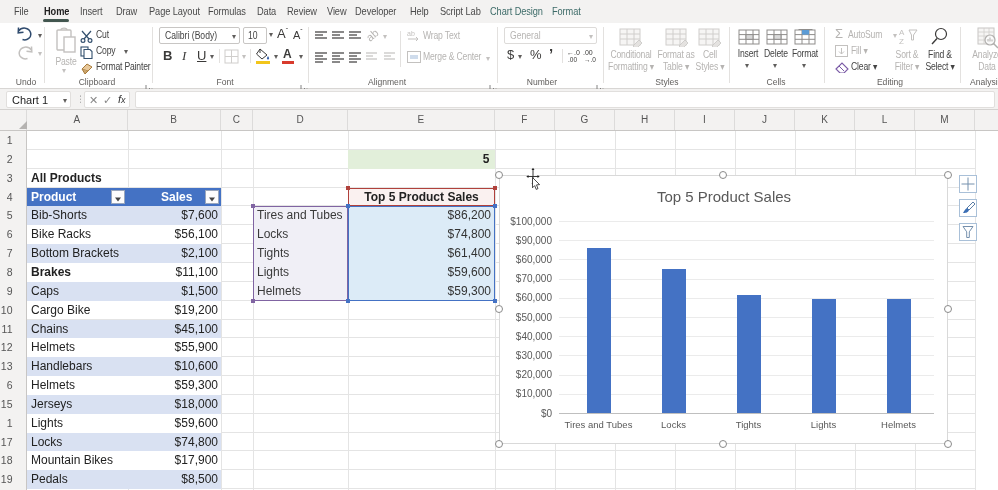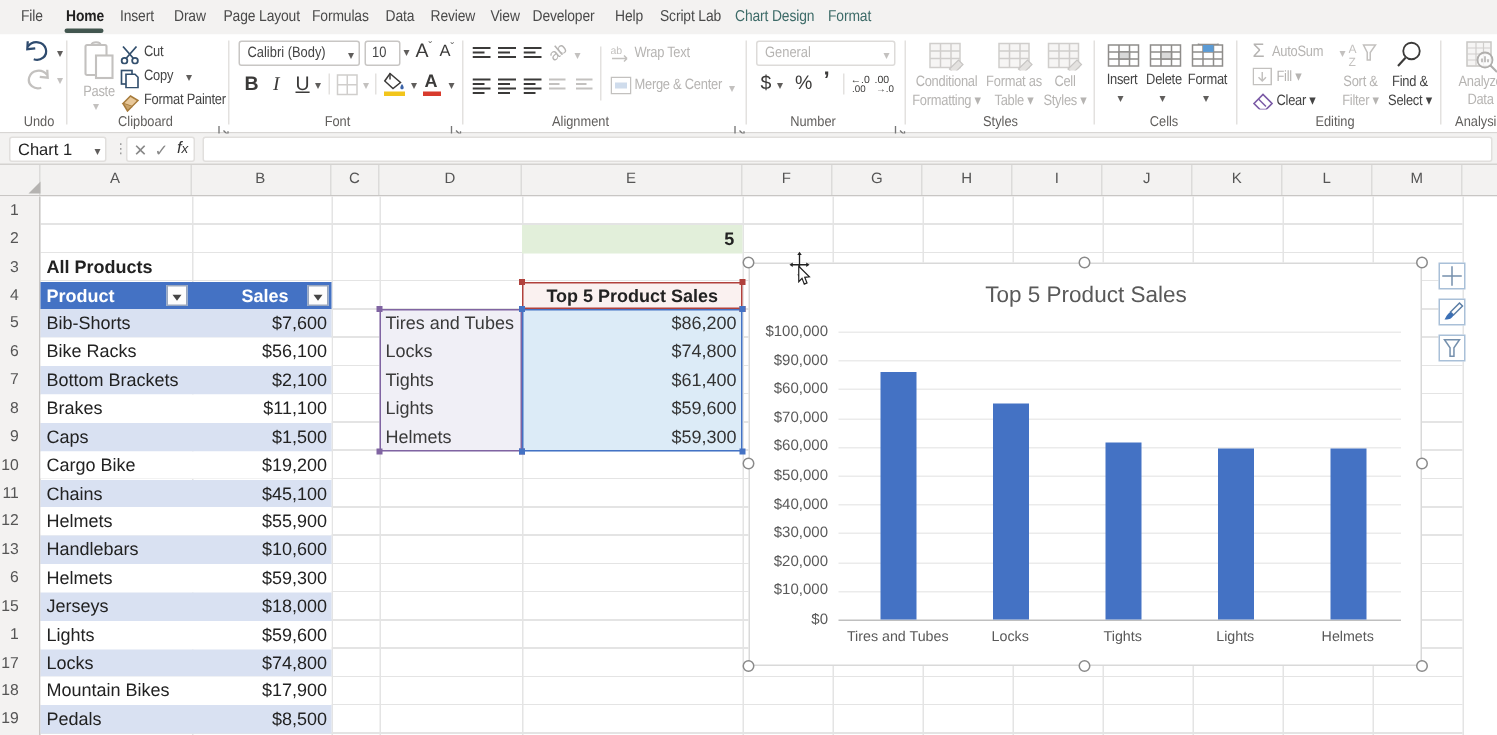--- a/index.html
+++ b/index.html
@@ -428,21 +428,21 @@
         </div>
     <div class="abs" style="left:27px; top:225.25px; width:194px; height:18.85px; background:#ffffff;">
           <span class="cell" style="position:absolute; left:4px;">Bike Racks</span>
           <span class="cell" style="position:absolute; right:3px;">$56,100</span>
         </div>
     <div class="abs" style="left:27px; top:244.10px; width:194px; height:18.85px; background:#d9e1f2;">
           <span class="cell" style="position:absolute; left:4px;">Bottom Brackets</span>
           <span class="cell" style="position:absolute; right:3px;">$2,100</span>
         </div>
     <div class="abs" style="left:27px; top:262.95px; width:194px; height:18.85px; background:#ffffff;">
-          <span class="cell" style="position:absolute; left:4px;">Brakes</span>
+          <span class="cell" style="position:absolute; left:4px;font-weight:bold;">Brakes</span>
           <span class="cell" style="position:absolute; right:3px;margin-left:48px;">$11,100</span>
         </div>
     <div class="abs" style="left:27px; top:281.80px; width:194px; height:18.85px; background:#d9e1f2;">
           <span class="cell" style="position:absolute; left:4px;">Caps</span>
           <span class="cell" style="position:absolute; right:3px;">$1,500</span>
         </div>
     <div class="abs" style="left:27px; top:300.65px; width:194px; height:18.85px; background:#ffffff;">
           <span class="cell" style="position:absolute; left:4px;">Cargo Bike</span>
           <span class="cell" style="position:absolute; right:3px;">$19,200</span>
         </div>

